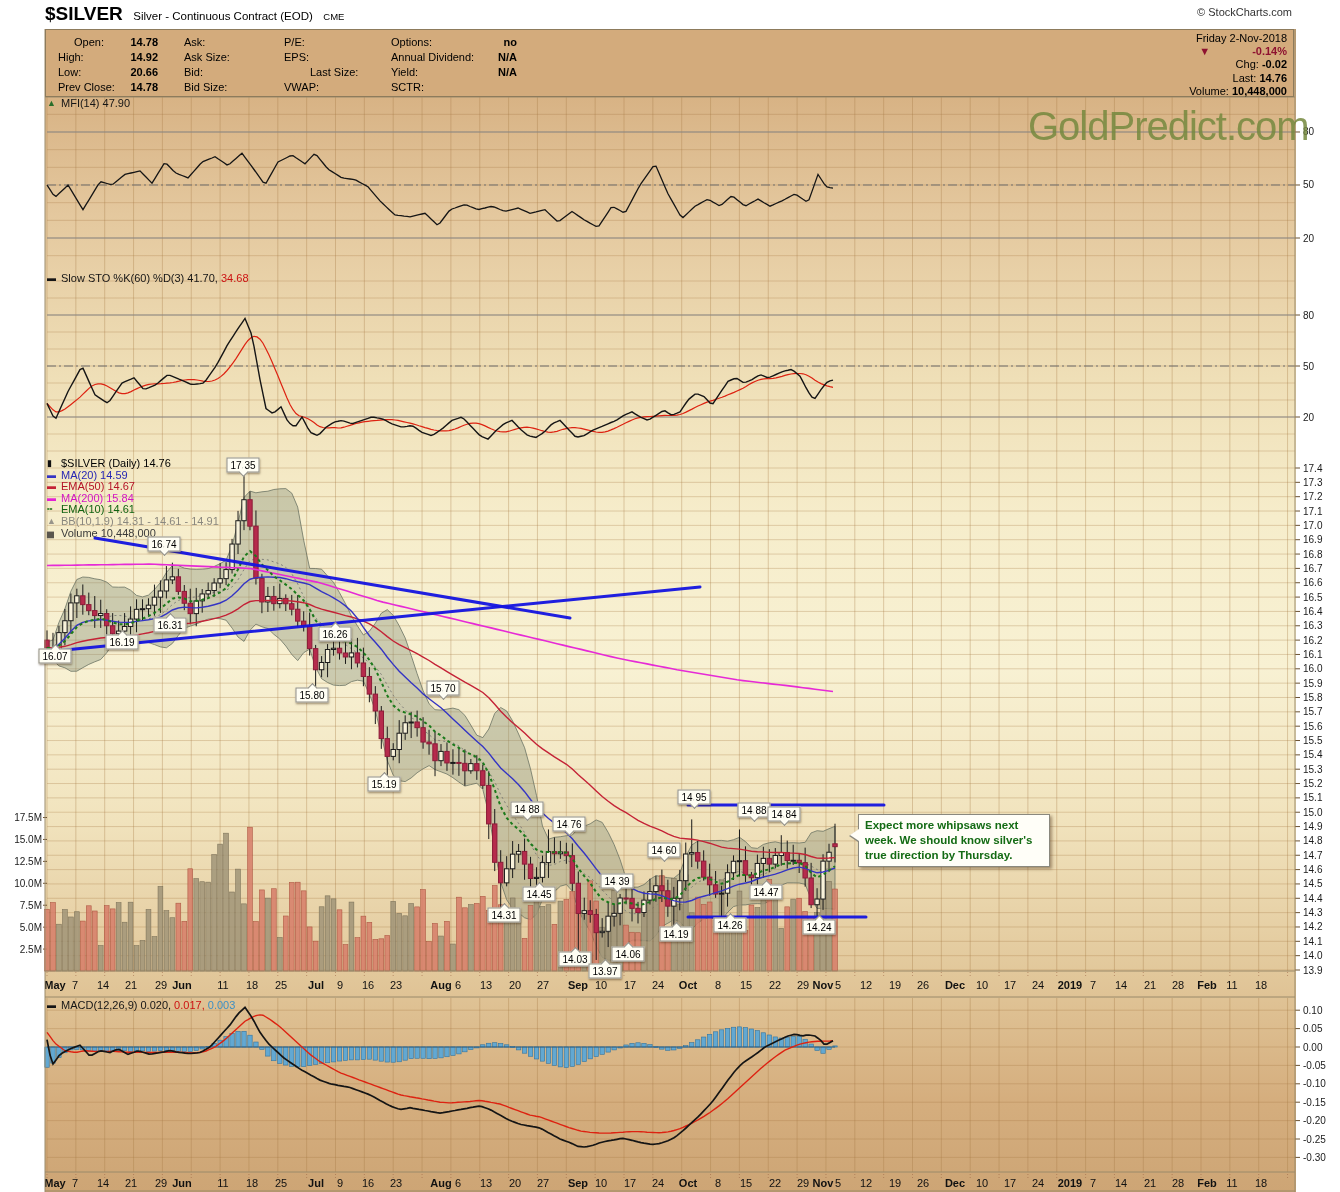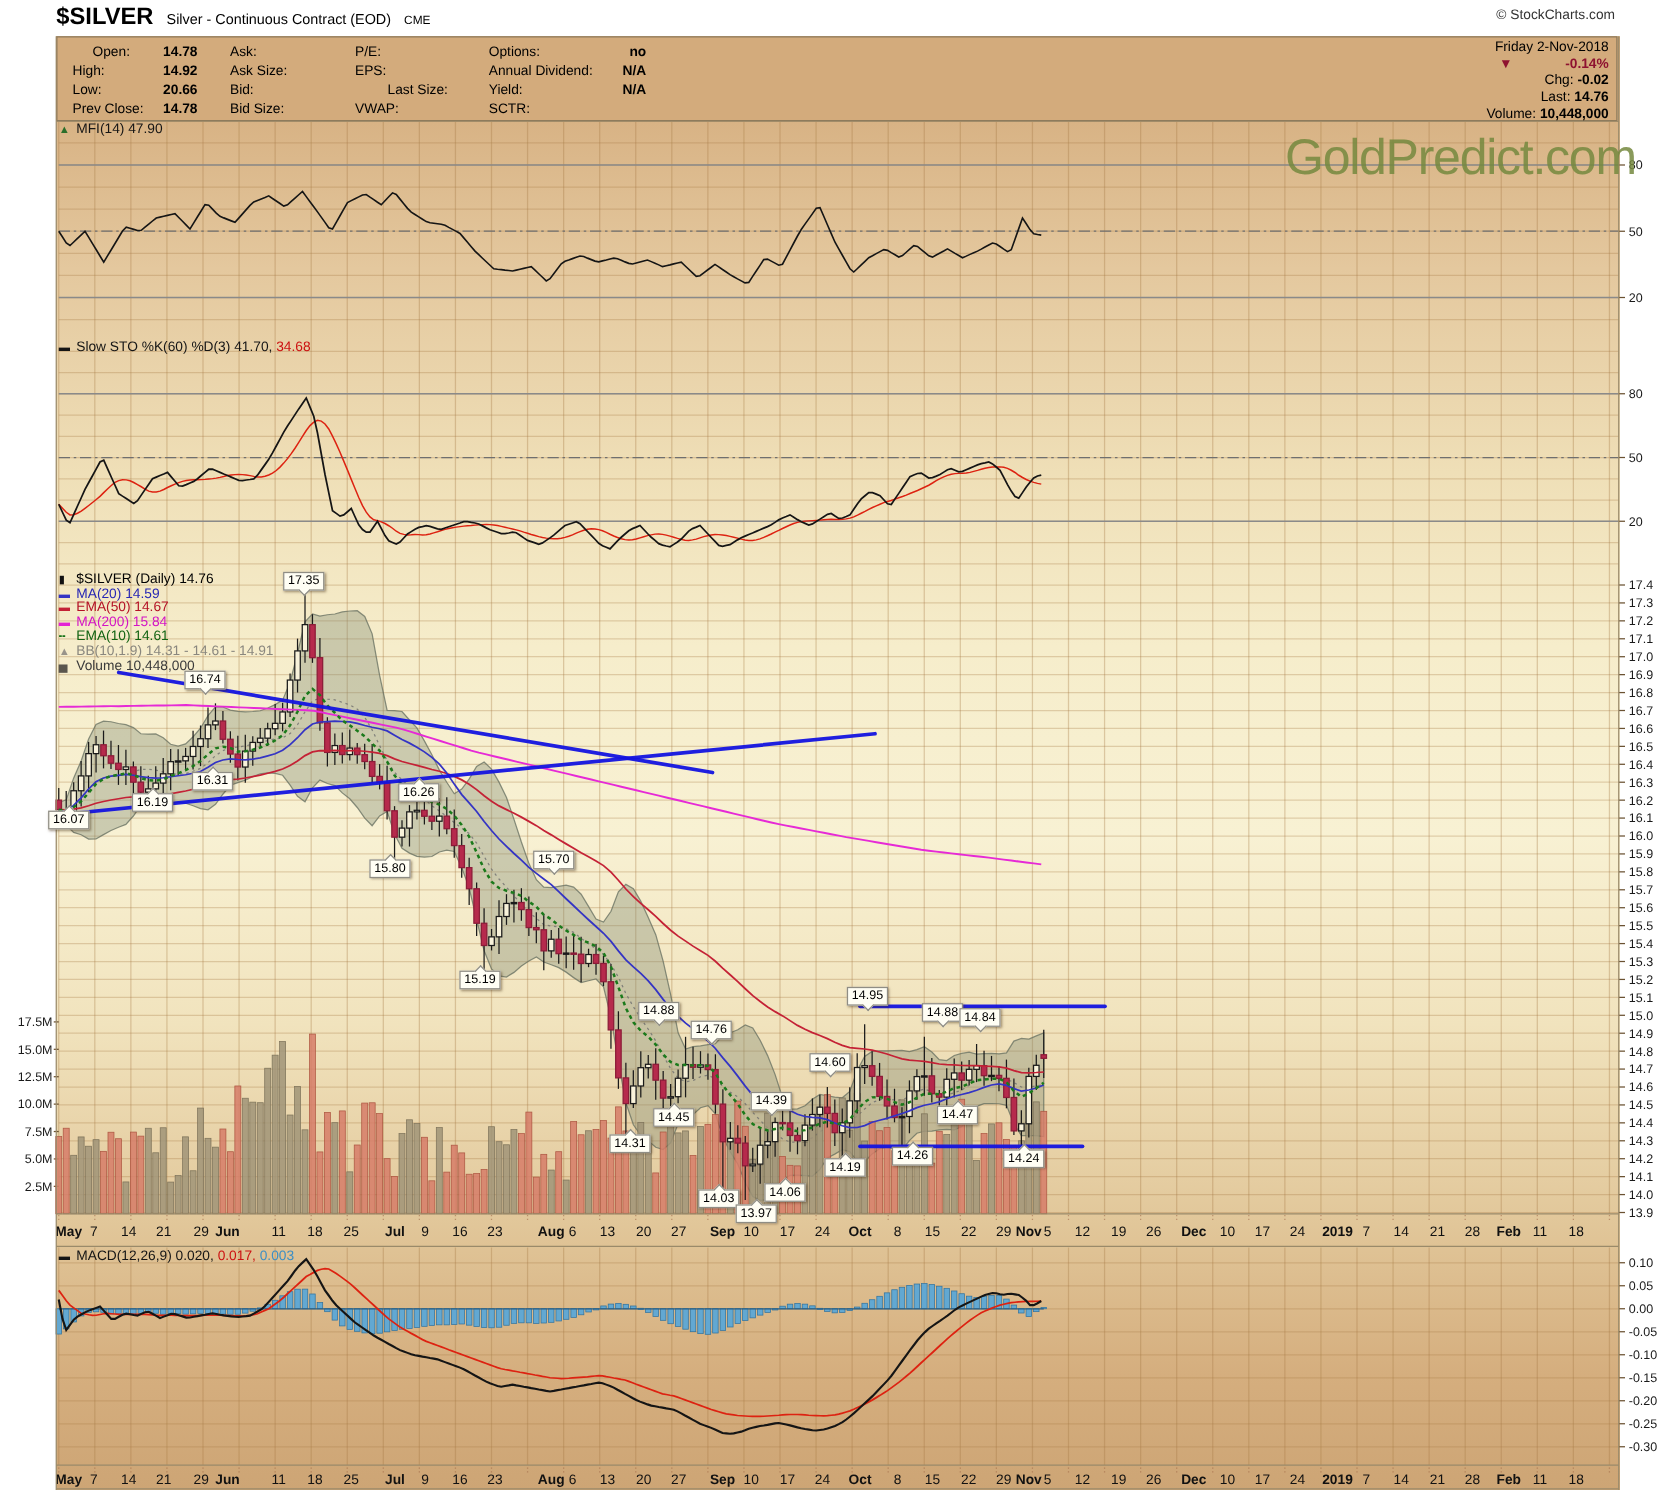--- a/index.html
+++ b/index.html
@@ -1132,13 +1132,17 @@
       <div class="price-label" style="left: 664px; top: 850px;">14.60<span class="ptr hi"></span></div>
       <div class="price-label" style="left: 676px; top: 934px;">14.19<span class="ptr lo"></span></div>
       <div class="price-label" style="left: 694px; top: 797px;">14.95<span class="ptr hi"></span></div>
       <div class="price-label" style="left: 754px; top: 810px;">14.88<span class="ptr hi"></span></div>
       <div class="price-label" style="left: 784px; top: 814px;">14.84<span class="ptr hi"></span></div>
       <div class="price-label" style="left: 766px; top: 892px;">14.47<span class="ptr lo"></span></div>
       <div class="price-label" style="left: 730px; top: 925px;">14.26<span class="ptr lo"></span></div>
       <div class="price-label" style="left: 819px; top: 927px;">14.24<span class="ptr lo"></span></div>
     </div>
 
+  <div class="note-box" id="note-box" style="left: 858px; top: 814px;">
+    <span class="note-tail"></span>
+    <span>Expect more whipsaws next week. We should know silver's true direction by Thursday.</span>
+  </div>
 </div>
 
 </body></html>

